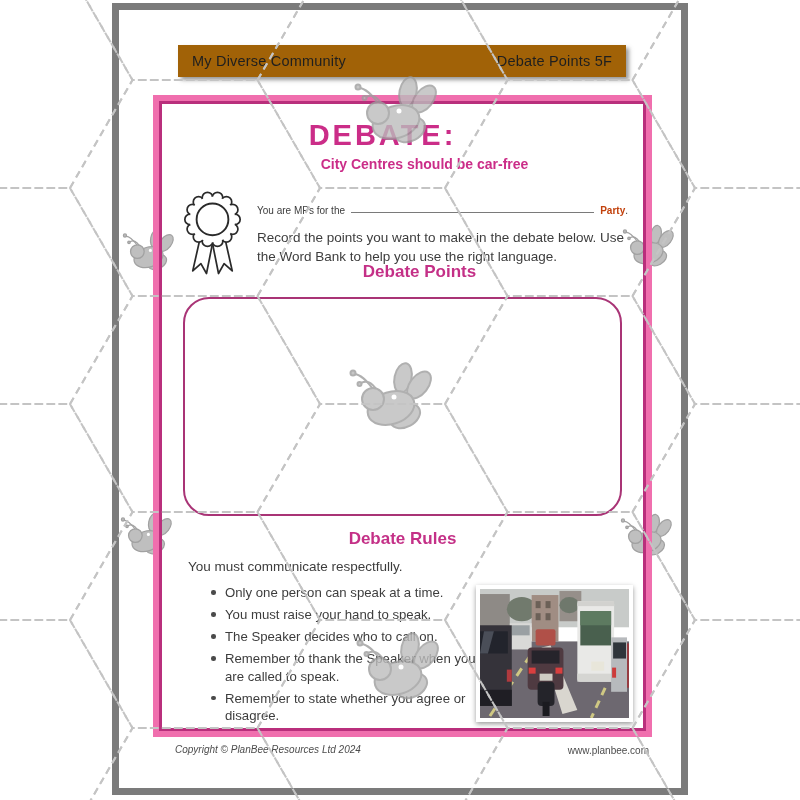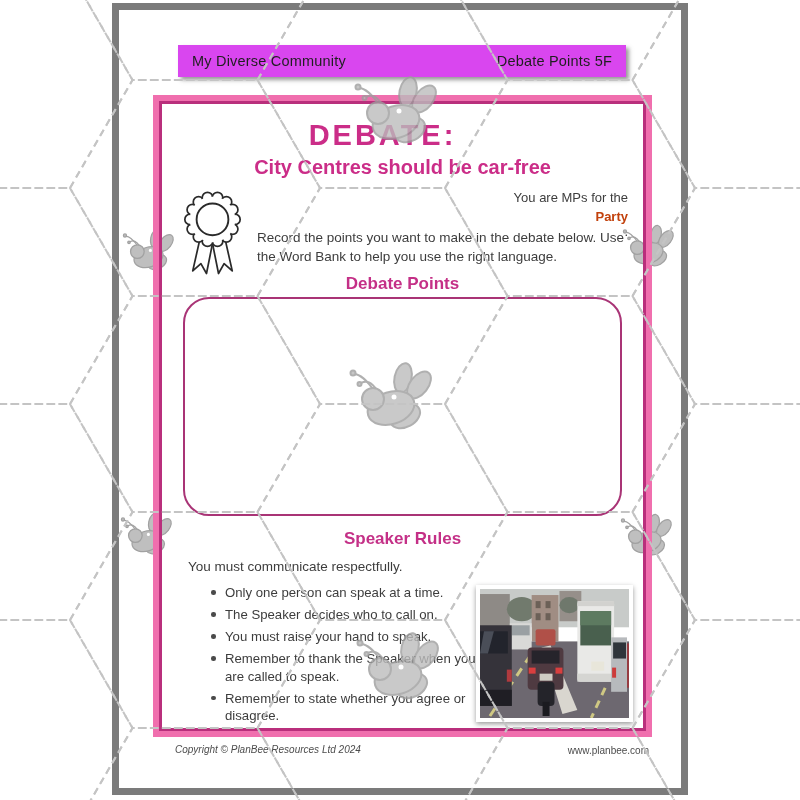--- a/index.html
+++ b/index.html
@@ -11,57 +11,57 @@
   
   #hexes{position:absolute;left:0;top:0;width:800px;height:800px;z-index:30;pointer-events:none;}
   
   .outer-frame{
     position:absolute;left:112px;top:3px;width:576px;height:792px;
     box-sizing:border-box;border:7px solid #7b7b7b;background:#ffffff;z-index:1;
   }
   
   .header-bar{
     position:absolute;left:178px;top:45px;width:448px;height:32px;z-index:8;
-    background:#d946ef;box-shadow:3px 3px 4px rgba(70,70,70,.55);
+    background:#a16207;box-shadow:3px 3px 4px rgba(70,70,70,.55);
     display:flex;justify-content:space-between;align-items:center;
     padding:0 14px;box-sizing:border-box;
     font-size:14.5px;color:#1f1f1f;letter-spacing:.2px;
   }
   
   .page-bg{position:absolute;left:153px;top:95px;width:499px;height:642px;background:#ffffff;z-index:4;box-sizing:border-box;}
   .page-border{
     position:absolute;left:153px;top:95px;width:499px;height:642px;z-index:6;
     box-sizing:border-box;border:6px solid #f06fae;
     box-shadow:inset 0 0 0 3px #b92f7c;
   }
   .content{position:absolute;z-index:12;}
   .page-title{
     left:153px;top:119px;width:459px;text-align:center;
     font-size:29px;font-weight:bold;letter-spacing:3px;color:#cb2d88;
   }
   .page-subtitle{
     left:153px;top:156px;width:499px;text-align:center;
-    font-size:20px;font-weight:bold;color:#cb2d88;
+    font-size:14px;font-weight:bold;color:#cb2d88;padding-left:22px;
   }
   .rosette{left:179px;top:185px;width:67px;height:98px;}
   .mp-row{
-    left:257px;top:190px;width:371px;display:flex;align-items:flex-end;
-    font-size:13px;color:#3d3d3d;flex-direction:column;
+    left:257px;top:200px;width:371px;display:flex;align-items:flex-end;
+    font-size:10px;color:#3d3d3d;
   }
   .mp-blank{flex:1;border-bottom:1.5px solid #7a7a7a;margin:0 6px 3px 6px;height:12px;}
   .mp-party{font-weight:bold;color:#c2410c;}
   .instructions{
     left:257px;top:229px;width:378px;
     font-size:13.5px;line-height:1.38;color:#3d3d3d;
   }
   .section-heading{
     width:499px;left:153px;text-align:center;
     font-size:17px;font-weight:bold;color:#c43087;
   }
-  .points-heading{top:274px;}
+  .points-heading{top:262px;padding-left:17px;}
   .rules-heading{top:529px;}
   .points-box{
     left:183px;top:297px;width:439px;height:219px;
     box-sizing:border-box;border:2.5px solid #a93476;border-radius:26px;background:transparent;
   }
   .rules-intro{left:188px;top:559px;width:380px;font-size:13.5px;color:#3d3d3d;}
   .rules-list{left:208px;top:584px;width:282px;margin:0;padding:0;list-style:none;}
   .rules-list li{
     position:relative;padding-left:17px;margin-bottom:5px;
     font-size:13.2px;line-height:1.3;color:#3d3d3d;
@@ -163,27 +163,27 @@
   <span class="mp-blank"></span>
   <span class="mp-party">Party</span>
   <span>.</span>
 </div>
 
 <div class="content instructions">Record the points you want to make in the debate below. Use the Word Bank to help you use the right language.</div>
 
 <div class="content section-heading points-heading">Debate Points</div>
 <div class="content points-box"></div>
 
-<div class="content section-heading rules-heading">Speaker Rules</div>
+<div class="content section-heading rules-heading">Debate Rules</div>
 <div class="content rules-intro">You must communicate respectfully.</div>
 
 <ul class="content rules-list">
   <li>Only one person can speak at a time.</li>
+  <li>You must raise your hand to speak.</li>
   <li>The Speaker decides who to call on.</li>
-  <li>You must raise your hand to speak.</li>
   <li>Remember to thank the Speaker when you are called to speak.</li>
   <li>Remember to state whether you agree or disagree.</li>
 </ul>
 
 <div class="content photo">
   <svg viewBox="0 0 150 128" preserveAspectRatio="none">
     <rect x="0" y="0" width="150" height="38" fill="#c8cbc9"></rect>
     <rect x="0" y="5" width="30" height="36" fill="#8e8a86"></rect>
     <ellipse cx="42" cy="20" rx="15" ry="12" fill="#717a6d"></ellipse>
     <rect x="52" y="6" width="27" height="46" fill="#a08d83"></rect>

